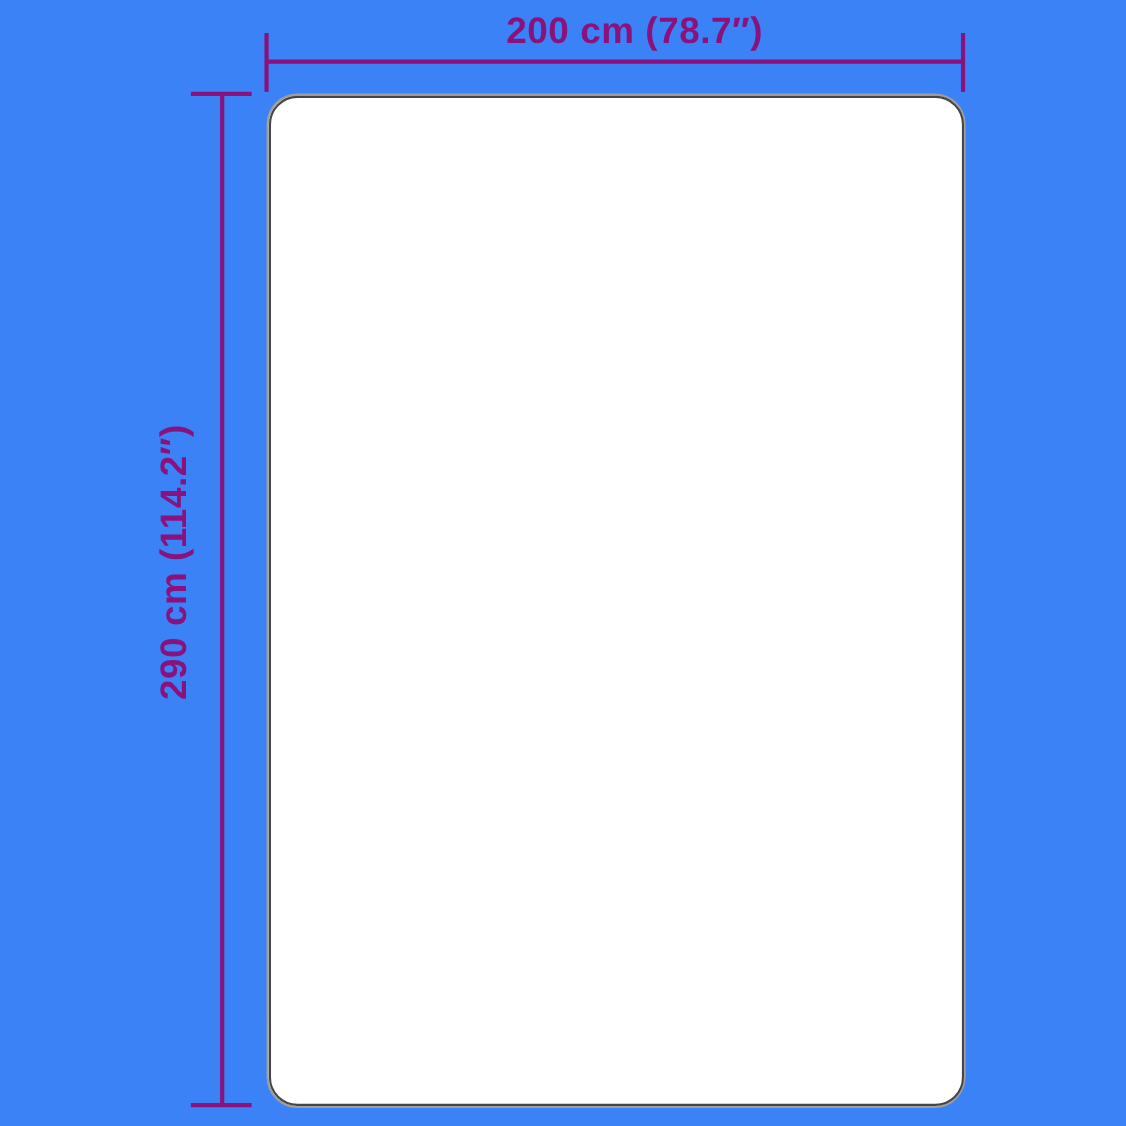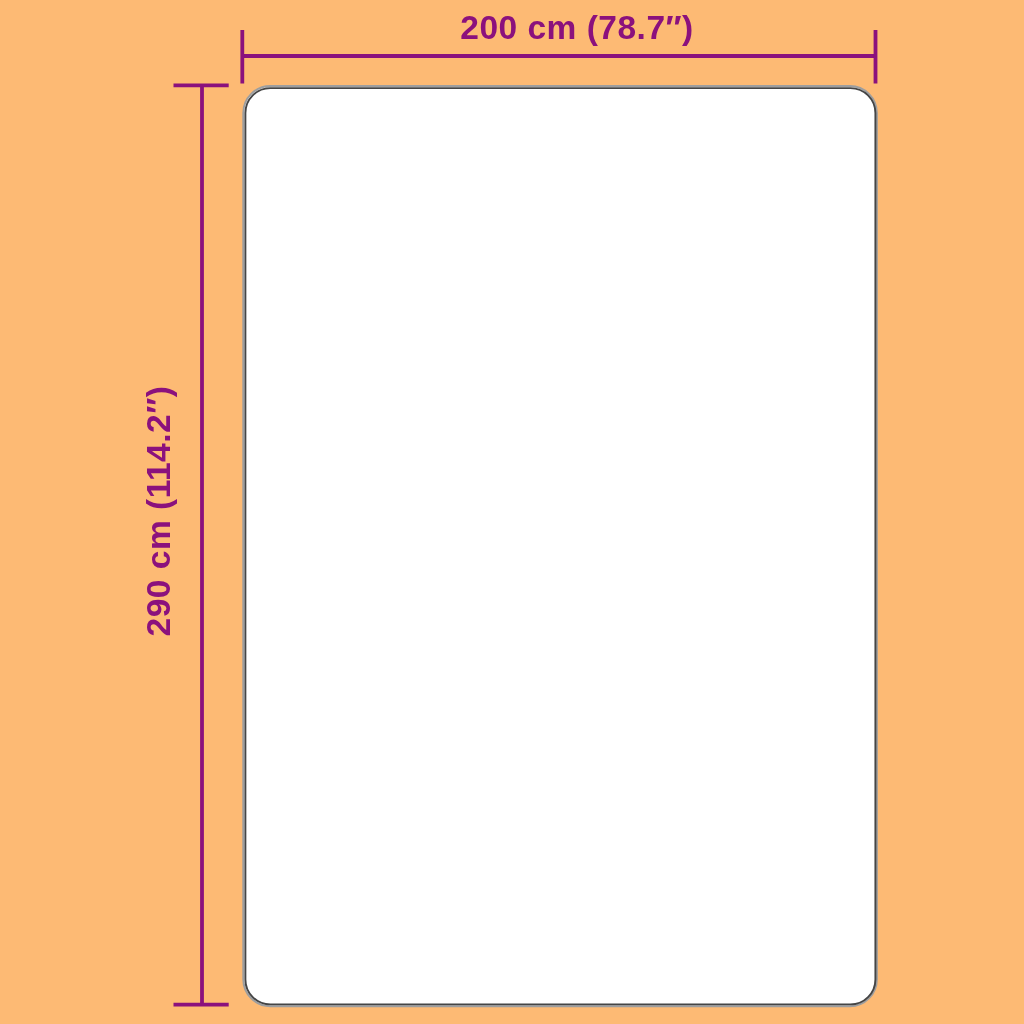--- a/index.html
+++ b/index.html
@@ -1,16 +1,16 @@
 <!DOCTYPE html>
 <html><head>
 <meta charset="utf-8">
 <style>
   html,body{margin:0;padding:0;background:#ffffff;}
-  #stage{position:relative;width:1024px;height:1024px;background:#fdba74;overflow:hidden;}
+  #stage{position:relative;width:1024px;height:1024px;background:#3b82f6;overflow:hidden;}
   svg{display:block;}
   text{font-family:"Liberation Sans", sans-serif;font-weight:bold;}
 </style>
 </head>
 <body>
 
 <div id="stage">
 <svg width="1024" height="1024" viewBox="0 0 1024 1024" xmlns="http://www.w3.org/2000/svg">
 
   <rect x="243.3" y="86.0" width="633.55" height="920.2" rx="27" ry="27" fill="#ffffff" stroke="#9e9e9e" stroke-width="2.0"></rect>

